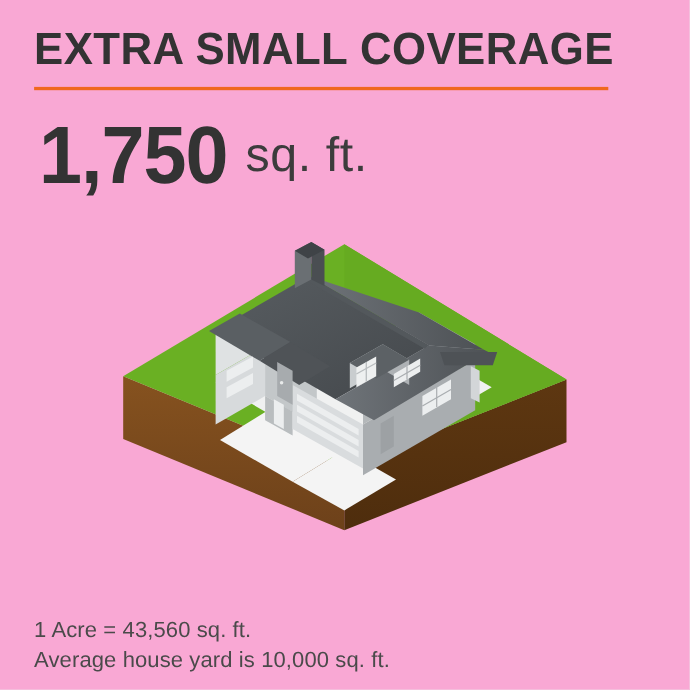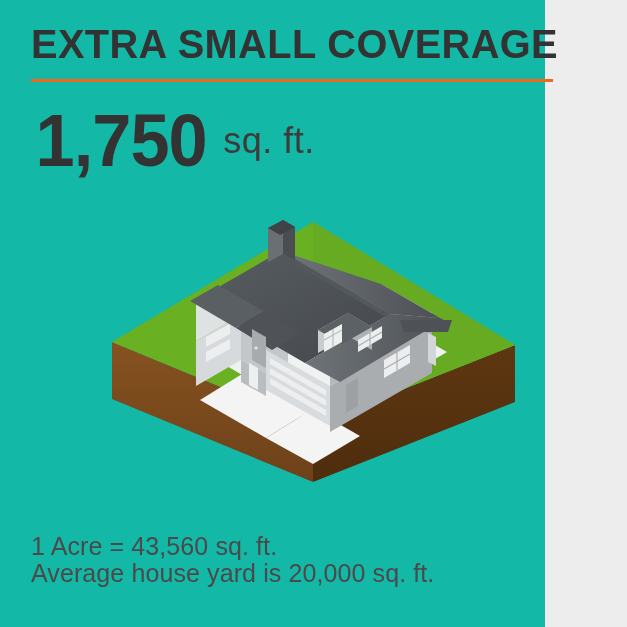--- a/index.html
+++ b/index.html
@@ -9,23 +9,23 @@
   }
   body {
     width: 627px;
     height: 627px;
     background: #ededed;
     font-family: "Liberation Sans", sans-serif;
     overflow: hidden;
   }
   .card {
     position: relative;
-    width: 545px;
+    width: 627px;
     height: 627px;
-    background: #14b8a6;
+    background: #f9a8d4;
     box-sizing: border-box;
   }
 
   
   .header {
     position: absolute;
     left: 31px;
     top: 20px;
     width: 522px;
   }
@@ -64,21 +64,21 @@
     font-size: 74px;
     line-height: 74px;
     color: #333333;
     letter-spacing: -1px;
     transform: scaleX(0.95);
     transform-origin: left baseline;
   }
   .figure-unit {
     font-family: "Liberation Sans", sans-serif;
     font-weight: normal;
-    font-size: 36px;
+    font-size: 44px;
     line-height: 38px;
     color: #3c3c3c;
     margin-left: 12px;
     letter-spacing: 0.5px;
   }
 
   
   .illustration {
     position: absolute;
     left: 0;
@@ -89,23 +89,23 @@
   .illustration svg {
     display: block;
     width: 627px;
     height: 310px;
   }
 
   
   .footnotes {
     position: absolute;
     left: 31px;
-    top: 533px;
+    top: 560px;
     color: #4a4a4a;
-    font-size: 25px;
+    font-size: 20px;
     line-height: 27px;
     letter-spacing: 0.1px;
   }
   .footnote-line { white-space: nowrap; }
 </style>
 </head>
 <body>
 
 <div class="card">
 
@@ -234,16 +234,16 @@
 
         <polygon points="346,185 358,178 358,206 346,213" fill="#9da1a4"></polygon>
 
         <polygon points="428,133 436,137 436,166 428,162" fill="#d3d6d8"></polygon>
       </g>
     </svg>
   </div>
 
   <div class="footnotes">
     <div class="footnote-line">1 Acre = 43,560 sq. ft.</div>
-    <div class="footnote-line">Average house yard is 20,000 sq. ft.</div>
+    <div class="footnote-line">Average house yard is 10,000 sq. ft.</div>
   </div>
 
 </div>
 
 </body></html>

